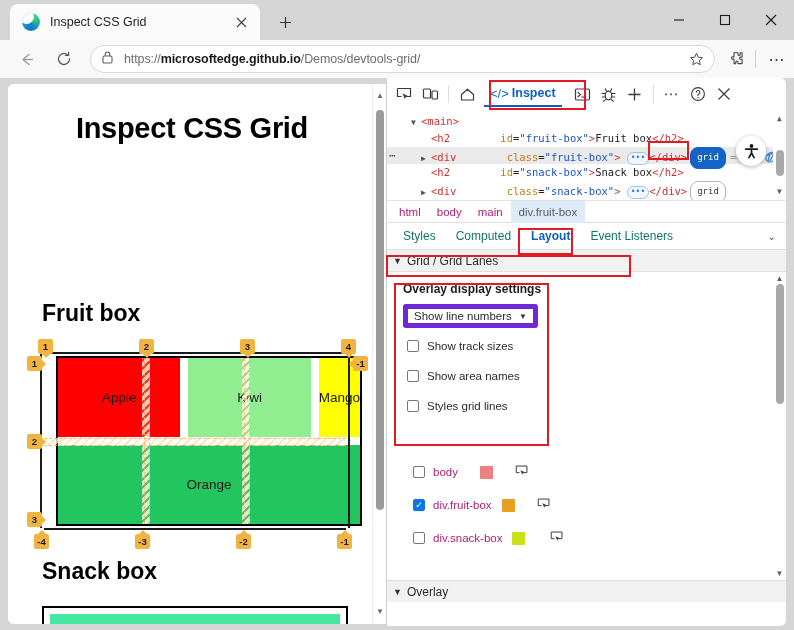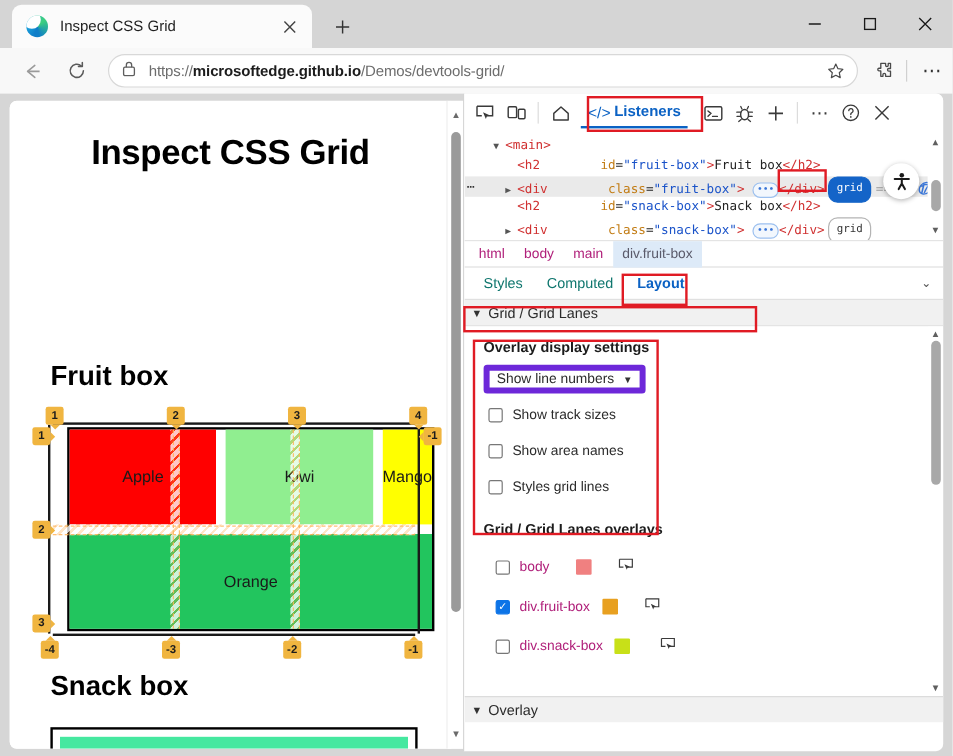--- a/index.html
+++ b/index.html
@@ -555,21 +555,21 @@
           </svg>
       </div>
       <div class="dt-sep"></div>
       <div class="dt-ico">
         <svg width="17" height="17" viewBox="0 0 17 17">
             <path d="M2.5 8.5L8.5 3.2l6 5.3V14h-12z" stroke="#3a3a3a" stroke-width="1.2" fill="none" stroke-linejoin="round"></path>
           </svg>
       </div>
       <div class="dt-tab-elements">
         <span class="codeico">&lt;/&gt;</span>
-        <span>Listeners</span>
+        <span>Inspect</span>
       </div>
       <div class="dt-ico" style="margin-left:8px;">
         <svg width="17" height="17" viewBox="0 0 17 17">
             <rect x="1.5" y="3" width="14" height="11" rx="1.2" stroke="#3a3a3a" stroke-width="1.2" fill="none"></rect>
             <path d="M4 6.5l2.4 2L4 10.8M7.8 11h4" stroke="#3a3a3a" stroke-width="1.2" fill="none" stroke-linecap="round"></path>
           </svg>
       </div>
       <div class="dt-ico">
         <svg width="17" height="17" viewBox="0 0 17 17">
             <ellipse cx="8.5" cy="9.5" rx="3.3" ry="4.3" stroke="#3a3a3a" stroke-width="1.2" fill="none"></ellipse>
@@ -639,20 +639,21 @@
       <div class="crumb">html</div>
       <div class="crumb">body</div>
       <div class="crumb">main</div>
       <div class="crumb active">div.fruit-box</div>
     </div>
 
     <div class="stabs">
       <div class="stab">Styles</div>
       <div class="stab">Computed</div>
       <div class="stab active">Layout</div>
+      <div class="stab">Event Listeners</div>
       <div class="chev">⌄</div>
     </div>
 
     <div class="sechead">
       <span class="tri">▼</span>
       <span>Grid / Grid Lanes</span>
     </div>
 
     <div class="dtbody">
 
@@ -669,21 +670,20 @@
       </div>
       <div class="cb-row" style="top:98px;">
         <span class="cb"></span>
         <span>Show area names</span>
       </div>
       <div class="cb-row" style="top:128px;">
         <span class="cb"></span>
         <span>Styles grid lines</span>
       </div>
 
-      <div class="ov-title">Grid / Grid Lanes overlays</div>
 
       <div class="ov-row" style="top:192px;">
         <span class="cb"></span>
         <span class="ov-name">body</span>
         <span class="swatch" style="margin-left:22px; background:#f08080;"></span>
         <span class="picker-ico" style="margin-left:22px;">
           <svg width="14" height="14" viewBox="0 0 17 17">
               <path d="M1.5 2.5h13v8h-6" stroke="#3a3a3a" stroke-width="1.2" fill="none"></path>
               <path d="M1.5 2.5v8h4" stroke="#3a3a3a" stroke-width="1.2" fill="none"></path>
               <path d="M6.5 7.5l5.5 2.6-2.3.8-.8 2.3z" fill="#3a3a3a"></path>

